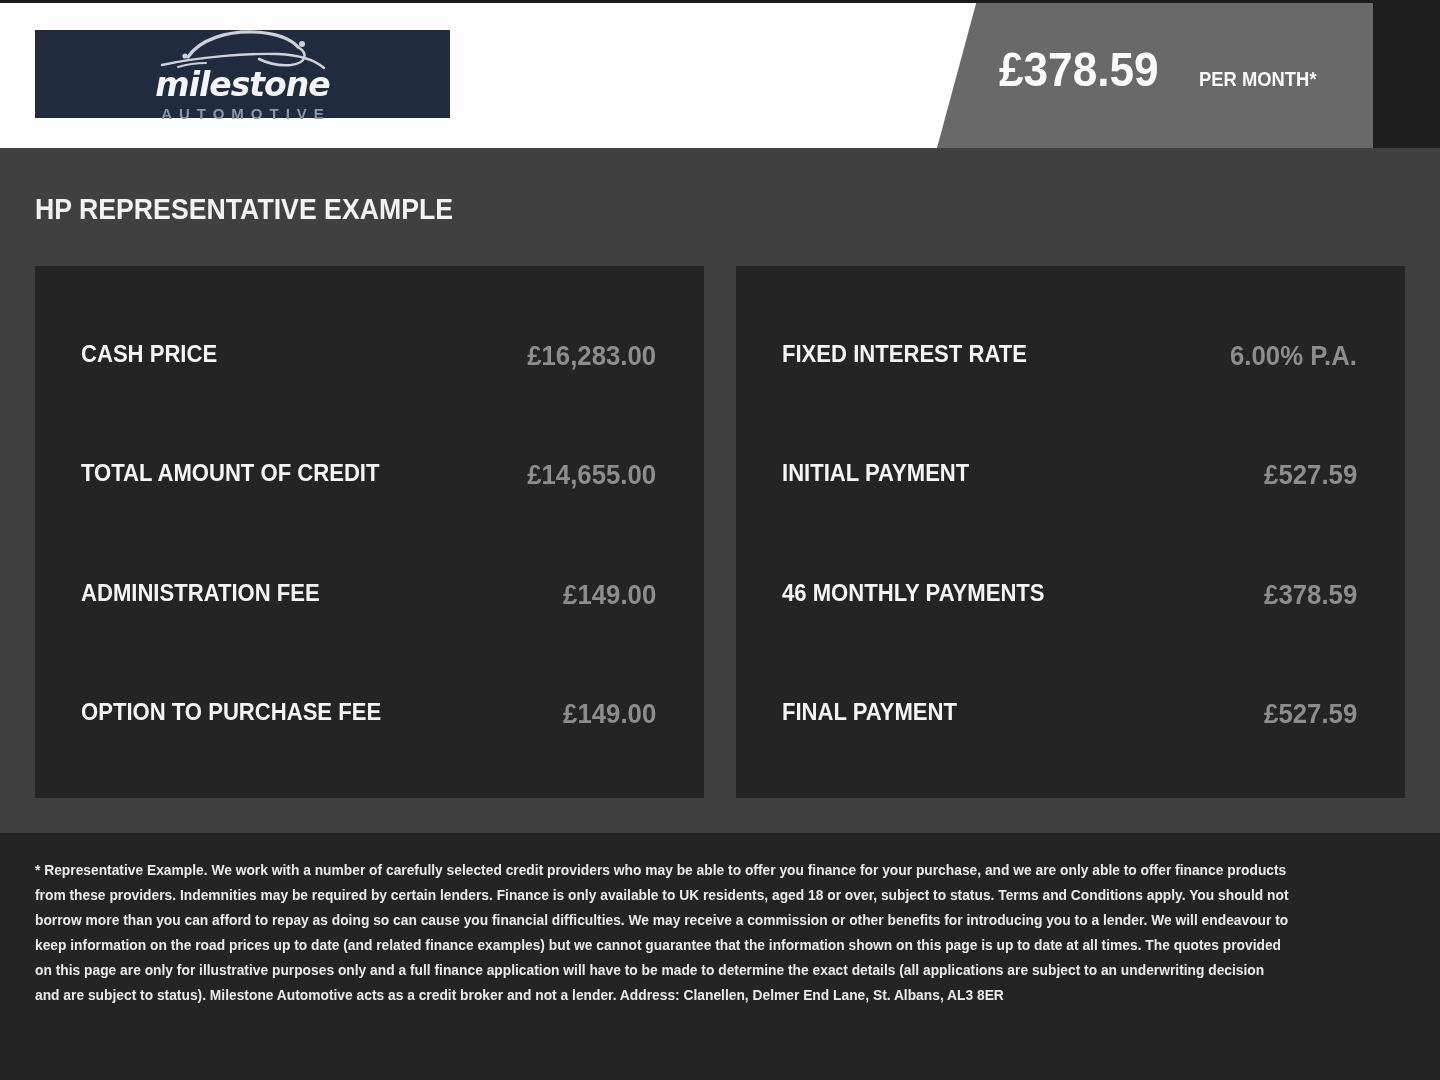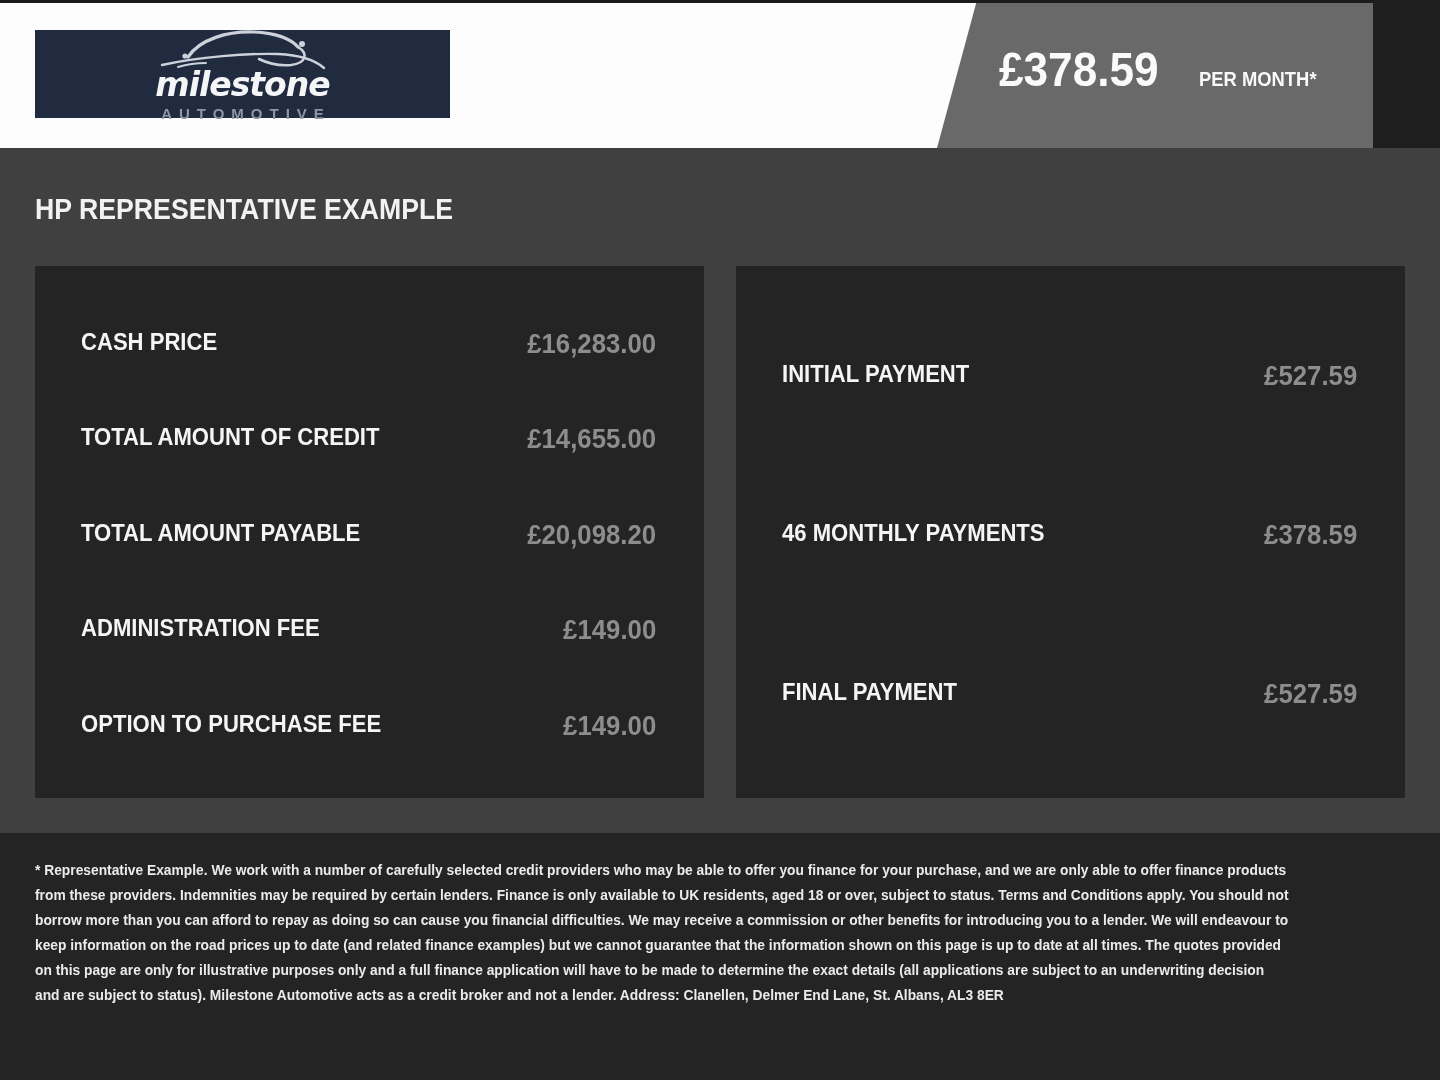--- a/index.html
+++ b/index.html
@@ -130,34 +130,34 @@
     <section class="panel">
       <div class="row">
         <span class="label">CASH PRICE</span>
         <span class="value">£16,283.00</span>
       </div>
       <div class="row">
         <span class="label">TOTAL AMOUNT OF CREDIT</span>
         <span class="value">£14,655.00</span>
       </div>
       <div class="row">
-        <span class="label">TOTAL AMOUNT PAYABLE</span>
-        <span class="value">£20,098.20</span>
-      </div>
-      <div class="row">
         <span class="label">ADMINISTRATION FEE</span>
         <span class="value">£149.00</span>
       </div>
       <div class="row">
         <span class="label">OPTION TO PURCHASE FEE</span>
         <span class="value">£149.00</span>
       </div>
     </section>
 
     <section class="panel">
+      <div class="row">
+        <span class="label">FIXED INTEREST RATE</span>
+        <span class="value">6.00% P.A.</span>
+      </div>
       <div class="row">
         <span class="label">INITIAL PAYMENT</span>
         <span class="value">£527.59</span>
       </div>
       <div class="row">
         <span class="label">46 MONTHLY PAYMENTS</span>
         <span class="value">£378.59</span>
       </div>
       <div class="row">
         <span class="label">FINAL PAYMENT</span>

